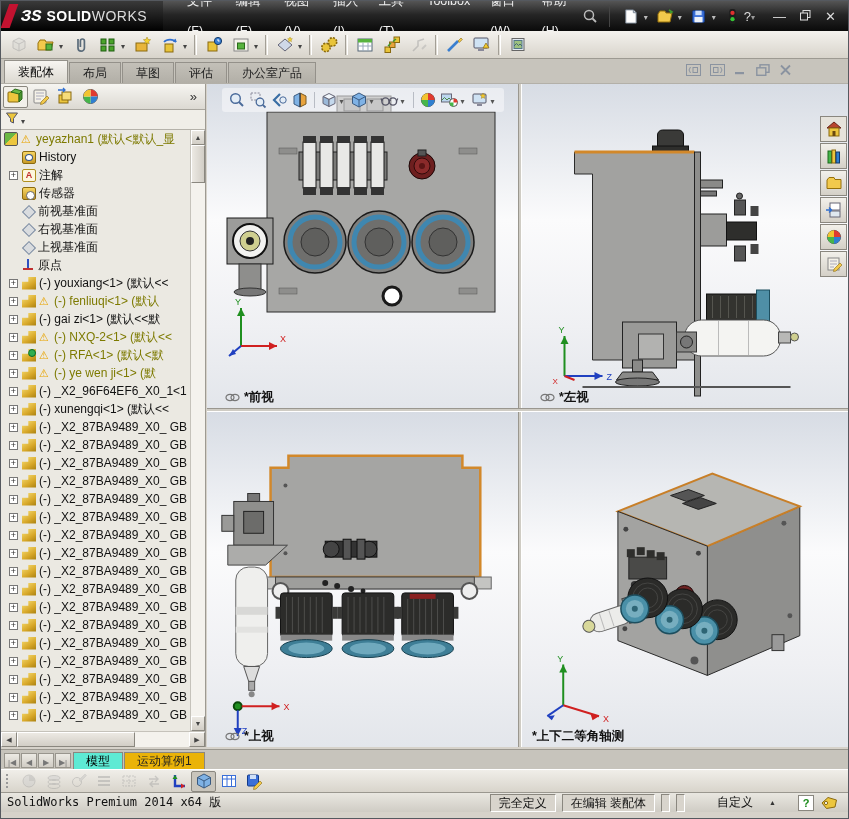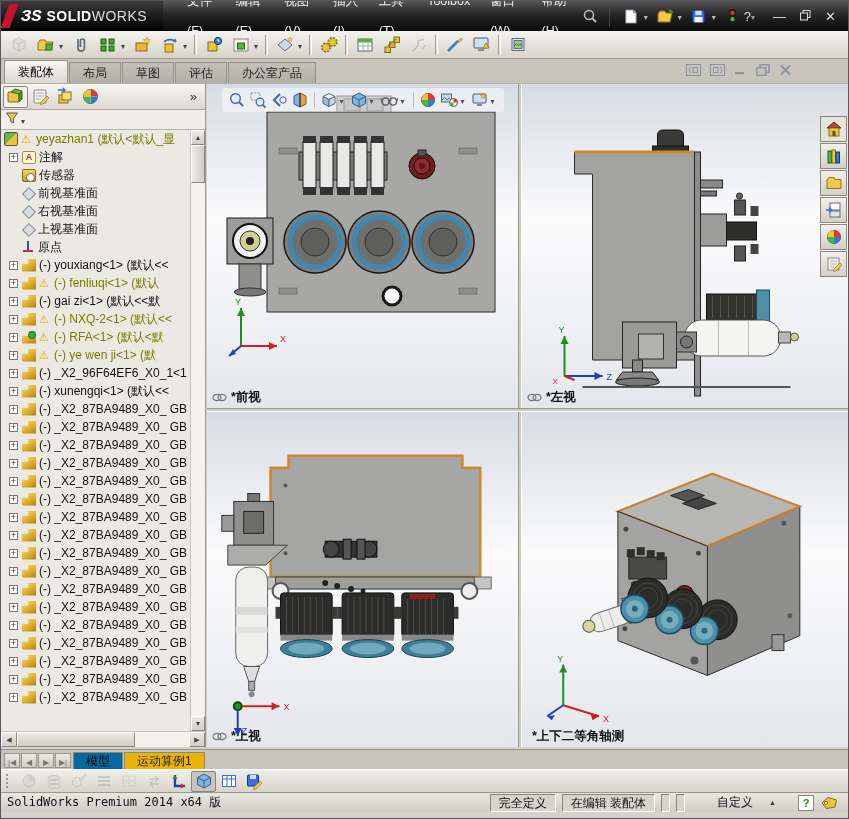--- a/index.html
+++ b/index.html
@@ -83,42 +83,42 @@
 .hsb{position:absolute;left:0;right:0;bottom:0;height:16px;background:#f4f2ed;border-top:1px solid #c5c2ba;display:flex}
 .hsb .sb-arr{width:16px;height:15px}
 .hsb .sb-rt{margin-left:auto}
 .hsb-thumb{width:118px;height:15px;background:linear-gradient(#ece9e3,#d2cec6);border:1px solid;border-color:#fff #8a877f #8a877f #fff}
 
 
 .gfx{position:absolute;left:206px;top:83px;right:0;bottom:71px;display:grid;grid-template-columns:311px 4px 1fr;grid-template-rows:324px 4px 1fr;background:#cfccc4}
 .vp{position:relative;overflow:hidden;background:linear-gradient(180deg,#d7dce4,#fbfbfc 42%,#eff0f3 75%,#e3e6eb)}
 .split-v{grid-row:1/4;grid-column:2;background:#cfccc4;border-left:1px solid #9a978f;border-right:1px solid #fff}
 .split-h{grid-row:2;grid-column:1/4;background:#cfccc4;border-top:1px solid #9a978f;border-bottom:1px solid #fff}
-.vplabel{position:absolute;left:5px;bottom:2px;display:flex;align-items:center;gap:4px;font-size:12.5px;font-weight:bold;color:#111}
+.vplabel{position:absolute;left:18px;bottom:2px;display:flex;align-items:center;gap:4px;font-size:12.5px;font-weight:bold;color:#111}
 .vpdraw{position:absolute;inset:0;width:100%;height:100%}
 
 
 .hud{position:absolute;top:4px;left:50%;transform:translateX(-50%);display:flex;align-items:center;gap:1px;padding:2px 5px;background:rgba(250,250,252,.55);border-radius:3px;z-index:5}
 .hbt{display:flex;align-items:center;padding:1px}
 .hud .car::before{color:#555}
 .hud-sep{width:1px;height:16px;background:#b8bcc4;margin:0 3px}
 
 
 .taskpane{position:absolute;right:0;top:32px;width:28px;display:flex;flex-direction:column;gap:1px;z-index:6}
 .tpbtn{width:27px;height:26px;background:linear-gradient(#f2f0ea,#d4d0c7);border:1px solid #8a877f;display:flex;align-items:center;justify-content:center}
 .tpbtn.active{background:#e6e3db}
 
 
 .modeltabs{position:absolute;left:0;right:0;top:748px;height:20px;background:#c7c4bc;border-top:1px solid #9a978f;display:flex;align-items:flex-end}
 .mnav{display:flex;gap:1px;padding:2px 2px 1px 3px}
 .mnb{width:16px;height:15px;background:linear-gradient(#eceae4,#d0ccc4);border:1px solid #98958d;text-align:center;color:#777}
 .mnb::before{font-size:8px;line-height:13px}
 .mnb.first::before{content:"|◀"}.mnb.prev::before{content:"◀"}.mnb.next::before{content:"▶"}.mnb.last::before{content:"▶|"}
 .mtab{height:17px;line-height:16px;padding:0 12px;font-size:12px;background:#eab308;border:1px solid #8a877f;border-bottom:none;margin-right:1px;color:#222}
-.mtab.active{background:#0369a1;color:#000}
+.mtab.active{background:#5eead4;color:#000}
 
 
 .btoolbar{position:absolute;left:0;right:0;top:768px;height:23px;background:linear-gradient(#f0eee9,#d8d4cb);border-top:1px solid #fff;display:flex;align-items:center;padding-left:4px}
 .grip{width:5px;height:16px;margin-right:6px;background-image:radial-gradient(circle,#999 1px,transparent 1.2px);background-size:4px 4px}
 .btbtn{width:25px;height:21px;display:flex;align-items:center;justify-content:center}
 .btbtn.dis svg{opacity:.4}
 .btbtn.pressed{border:1px solid #8a877f;background:#c9c5bc;border-radius:2px}
 
 
 .statusbar{position:absolute;left:0;right:0;top:791px;height:20px;background:linear-gradient(#e9e7e1,#cfccc4);border-top:1px solid #9a978f;display:flex;align-items:center;padding:0 6px;gap:6px}
@@ -401,20 +401,26 @@
           </svg></span>
       <span class="car"></span>
     </div>
     <div class="tree">
       <div class="rows">
         <div class="row root warn">
           <span class="ti i-root"></span>
           <span class="warn-b"></span>
           <span class="lbl">yeyazhan1 (默认&lt;默认_显</span>
         </div>
+        <div class="row history">
+            <span class="exp-b"></span>
+            <span class="ti i-history"></span>
+
+            <span class="lbl">History</span>
+          </div>
           <div class="row ann exp">
             <span class="exp-b"></span>
 
             <span class="ti i-ann"></span>
 
             <span class="lbl">注解</span>
           </div>
           <div class="row sensors">
             <span class="exp-b"></span>
 

